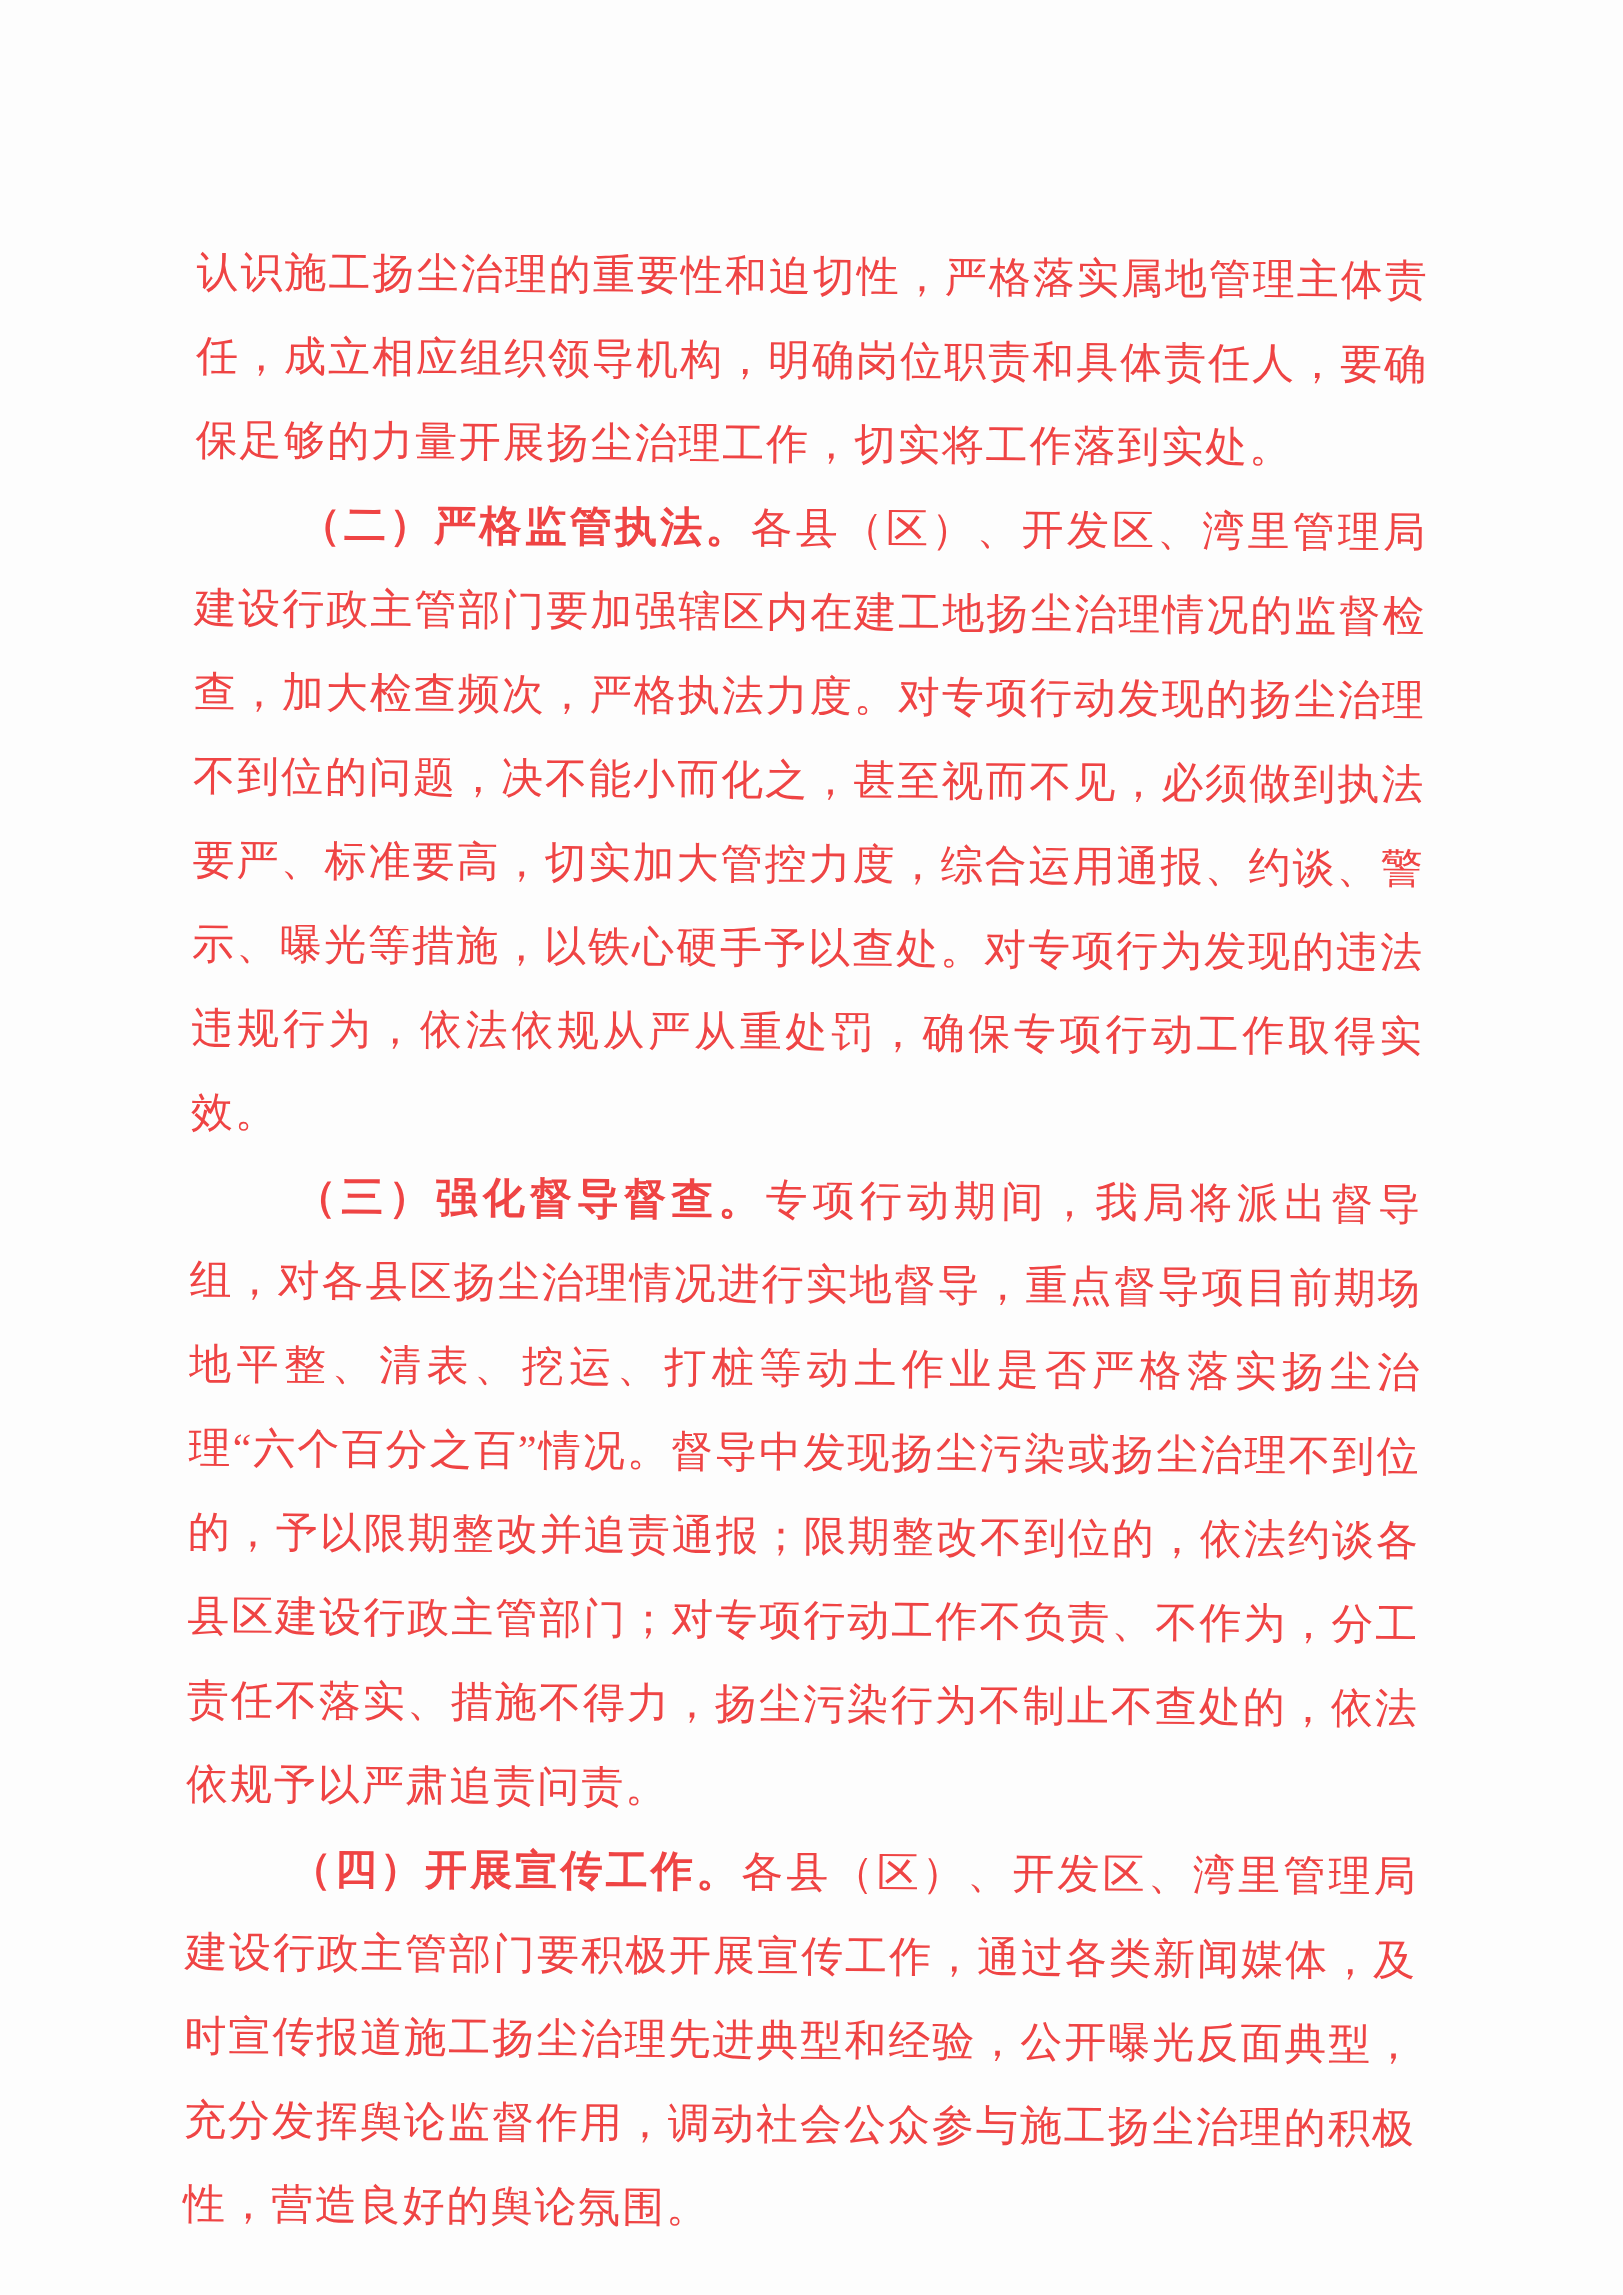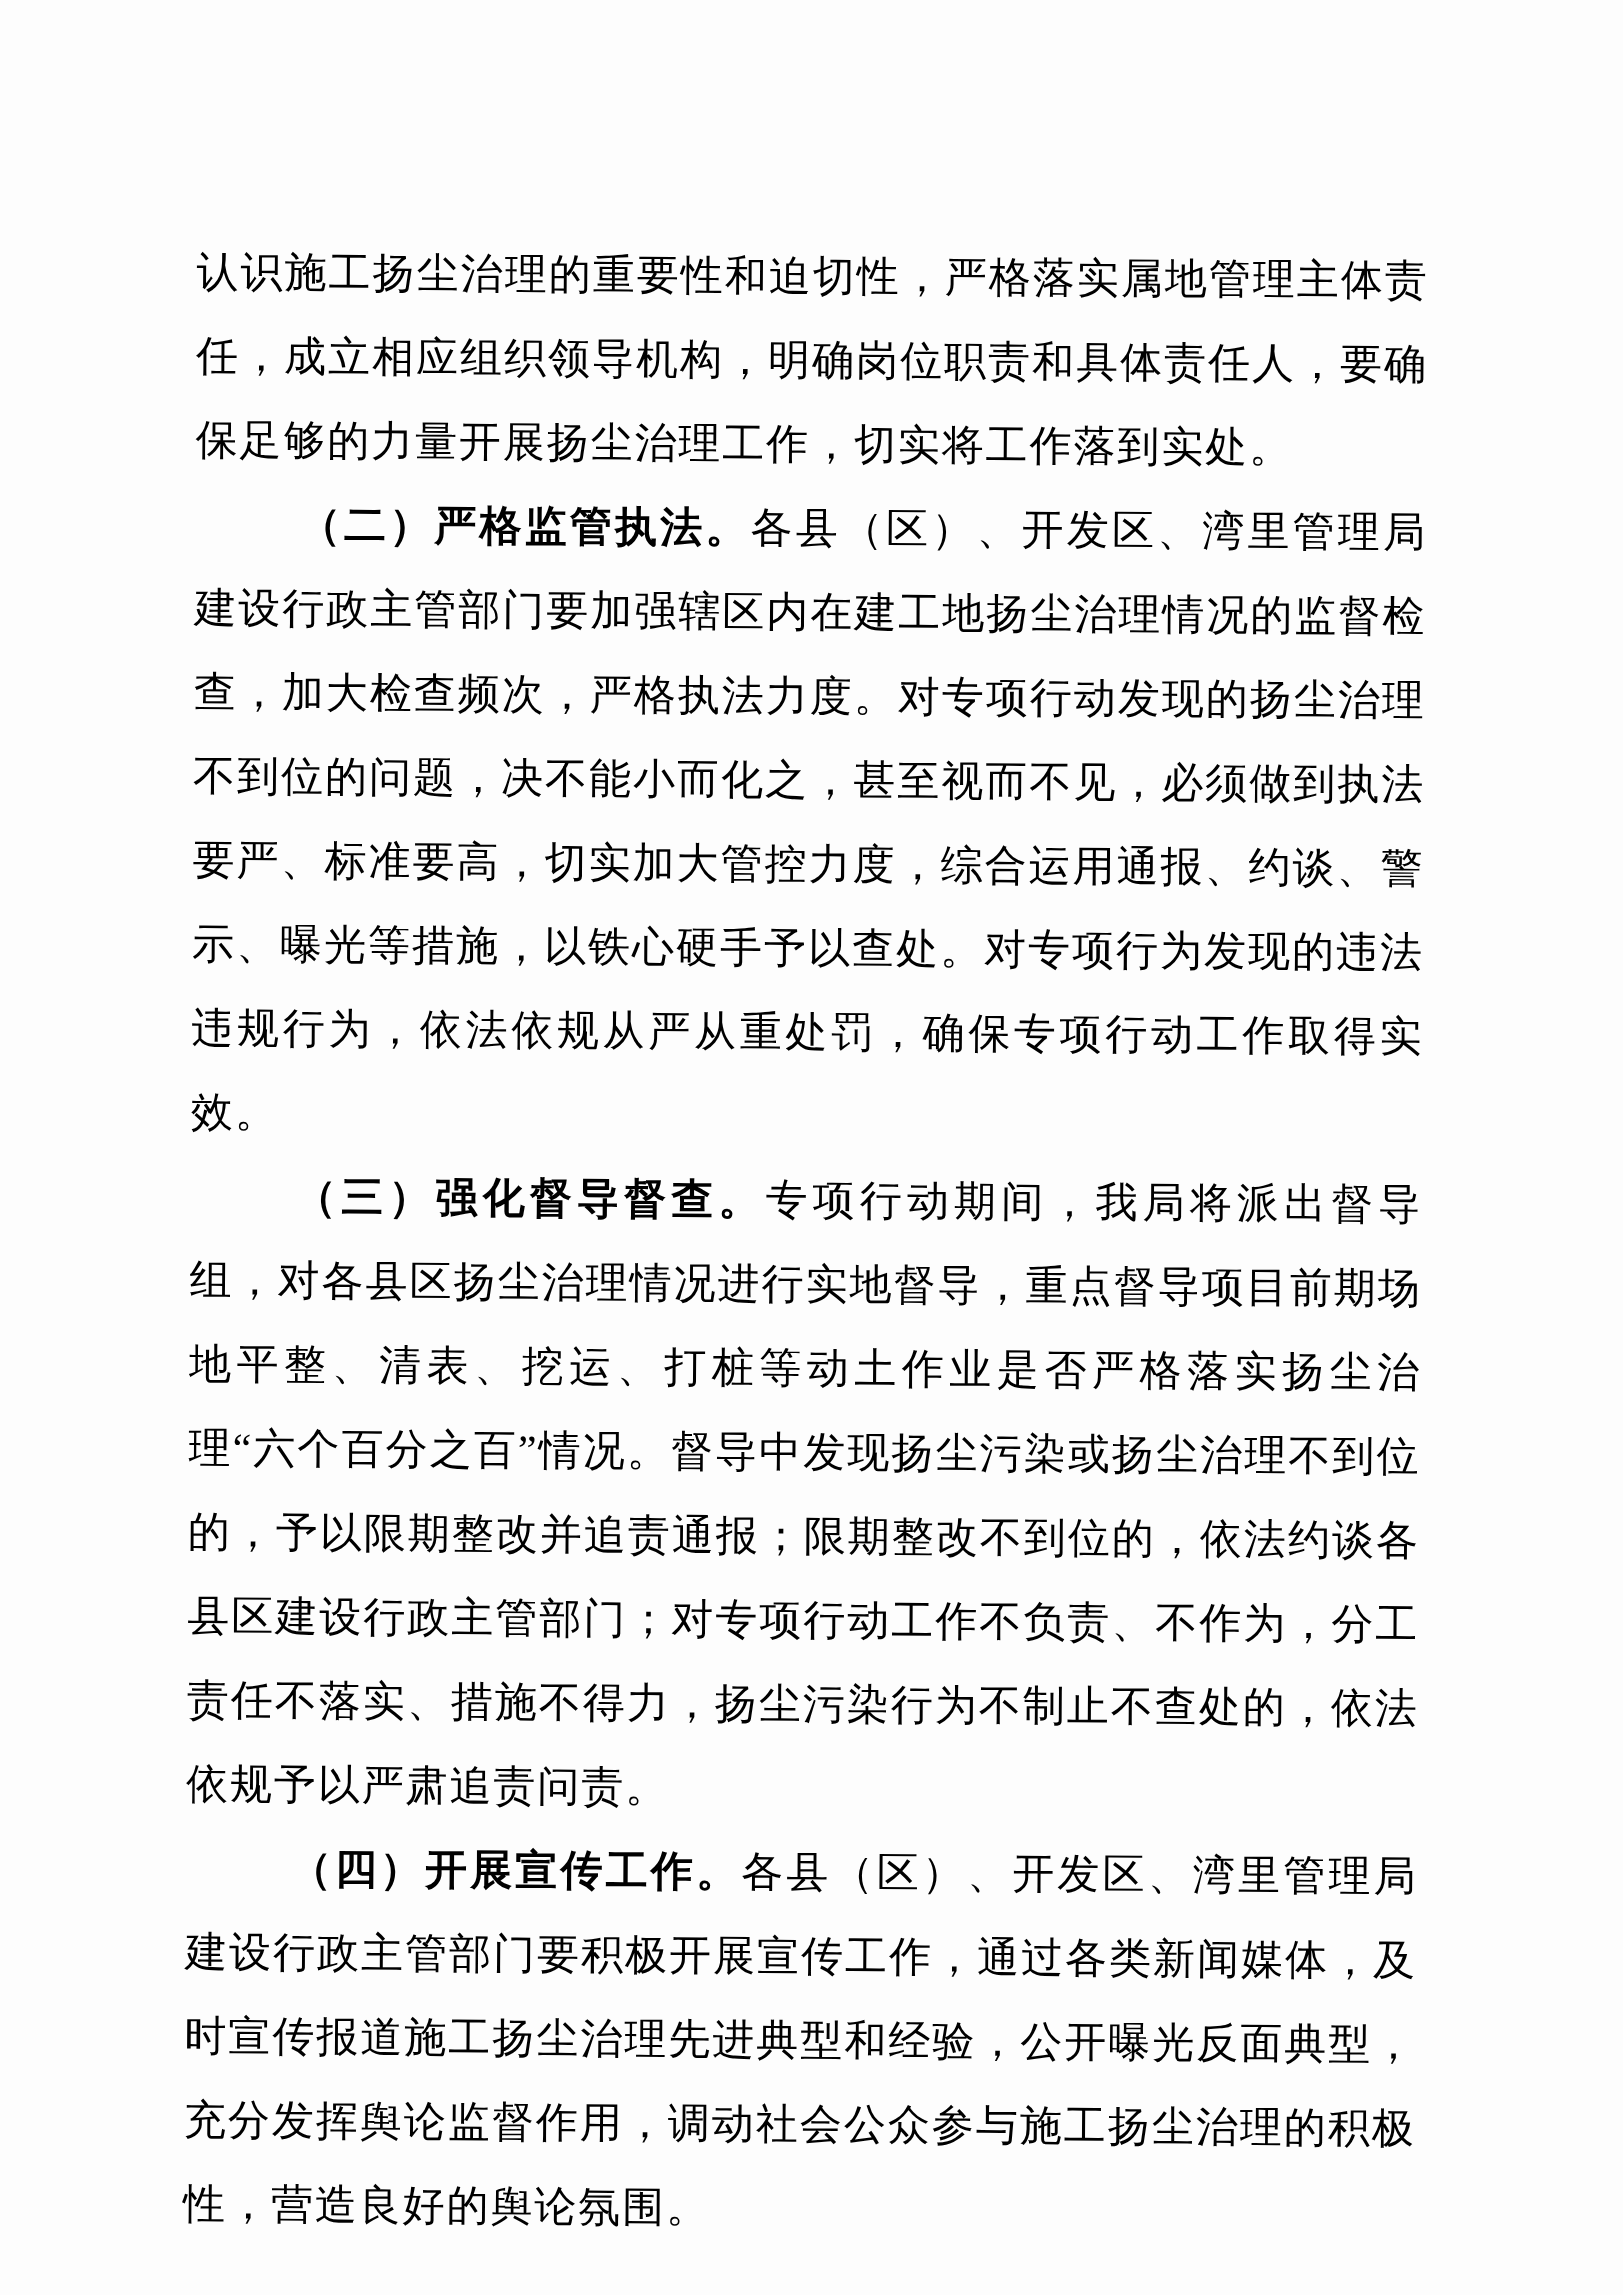--- a/index.html
+++ b/index.html
@@ -9,21 +9,21 @@
     height: 2295px;
     background: #ffffff;
     font-family: "Liberation Serif", "DejaVu Serif", serif;
   }
   .page {
     position: relative;
     width: 1623px;
     height: 2295px;
     background: #fdfdfd;
     overflow: hidden;
-    color: #000000;
+    color: #ef4444;
   }
   .doc-body {
     position: absolute;
     left: 197px;
     top: 230px;
     width: 1232px;
     font-size: 42px;
     line-height: 84px;
     letter-spacing: 1.9px;
     text-align: justify;

